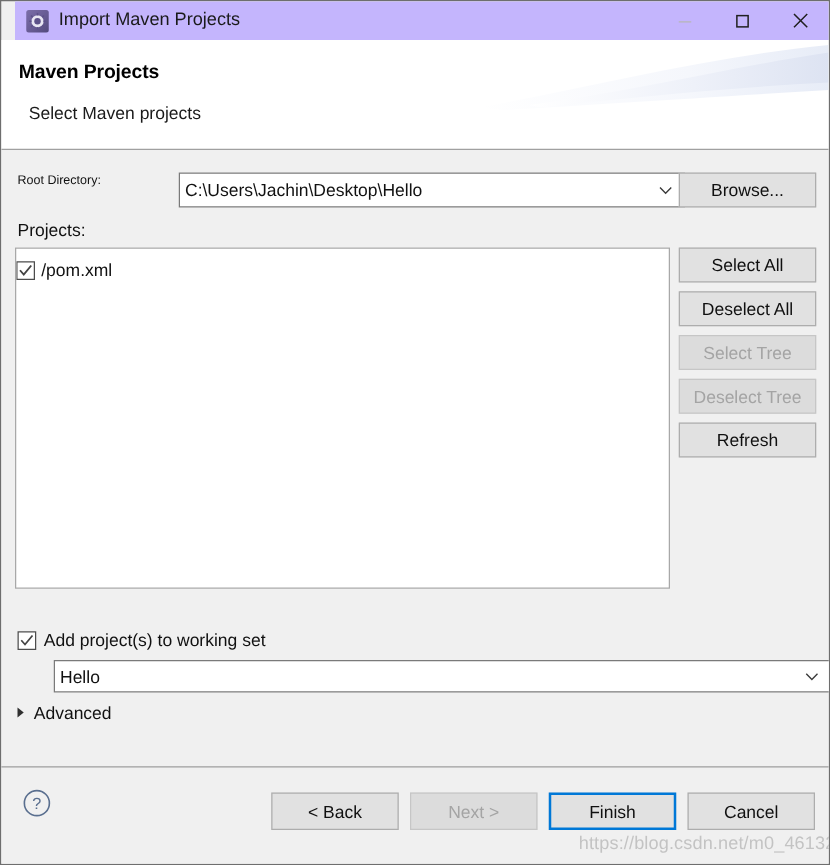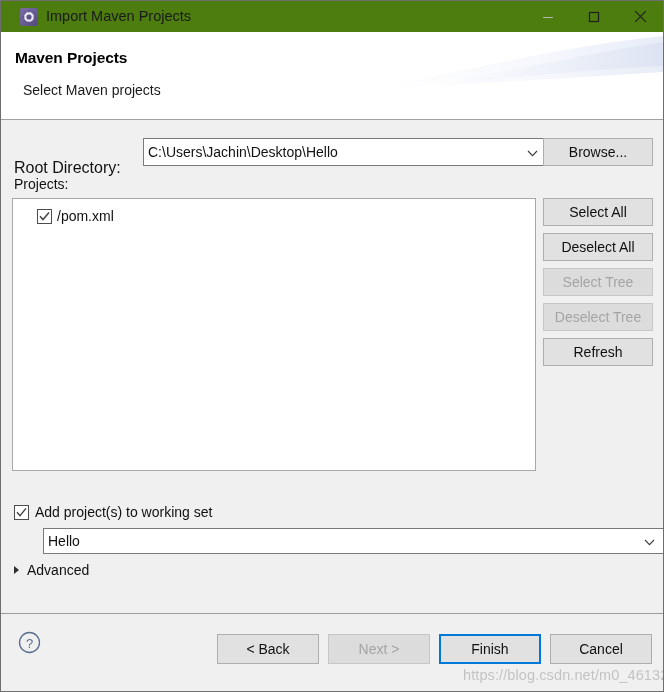--- a/index.html
+++ b/index.html
@@ -19,25 +19,26 @@
     box-sizing: border-box;
     border: 1px solid #6e6e6e;
     background: #f0f0f0;
     overflow: hidden;
   }
 
   
   .titlebar {
     position: relative;
     height: 31px;
-    background: #4d7c0f;
-    display: flex;
-    align-items: center;
-    padding-left: 19px;
-    box-sizing: border-box;
+    background: #c4b5fd;
+    display: flex;
+    align-items: center;
+    padding-left: 9px;
+    box-sizing: border-box;
+    margin-left: 11px;
   }
   .app-icon {
     width: 18px;
     height: 18px;
     border-radius: 2px;
     background: linear-gradient(135deg, #7b6ea8 0%, #675b93 55%, #534a7c 100%);
     position: relative;
     flex: 0 0 auto;
     margin-right: 8px;
   }
@@ -114,22 +115,22 @@
 
   .row-rootdir {
     position: absolute;
     left: 0; top: 18px;
     width: 664px;
     height: 28px;
   }
   .lbl-rootdir {
     position: absolute;
     left: 13px;
-    top: 21px;
-    font-size: 16px;
+    top: 1px;
+    font-size: 10px;
     color: #111;
   }
   .combo {
     box-sizing: border-box;
     background: #ffffff;
     border: 1px solid #7a7a7a;
     display: flex;
     align-items: center;
     position: relative;
     margin-left: 12px;
@@ -200,21 +201,20 @@
     height: 273px;
     box-sizing: border-box;
     background: #ffffff;
     border: 1px solid #a8a8a8;
     overflow: hidden;
   }
   .list-item {
     display: flex;
     align-items: center;
     height: 22px;
-    padding-left: 24px;
     margin-top: 6px;
     white-space: nowrap;
   }
   .cb {
     box-sizing: border-box;
     width: 15px;
     height: 15px;
     border: 1px solid #4c4c4c;
     background: #ffffff;
     flex: 0 0 auto;

